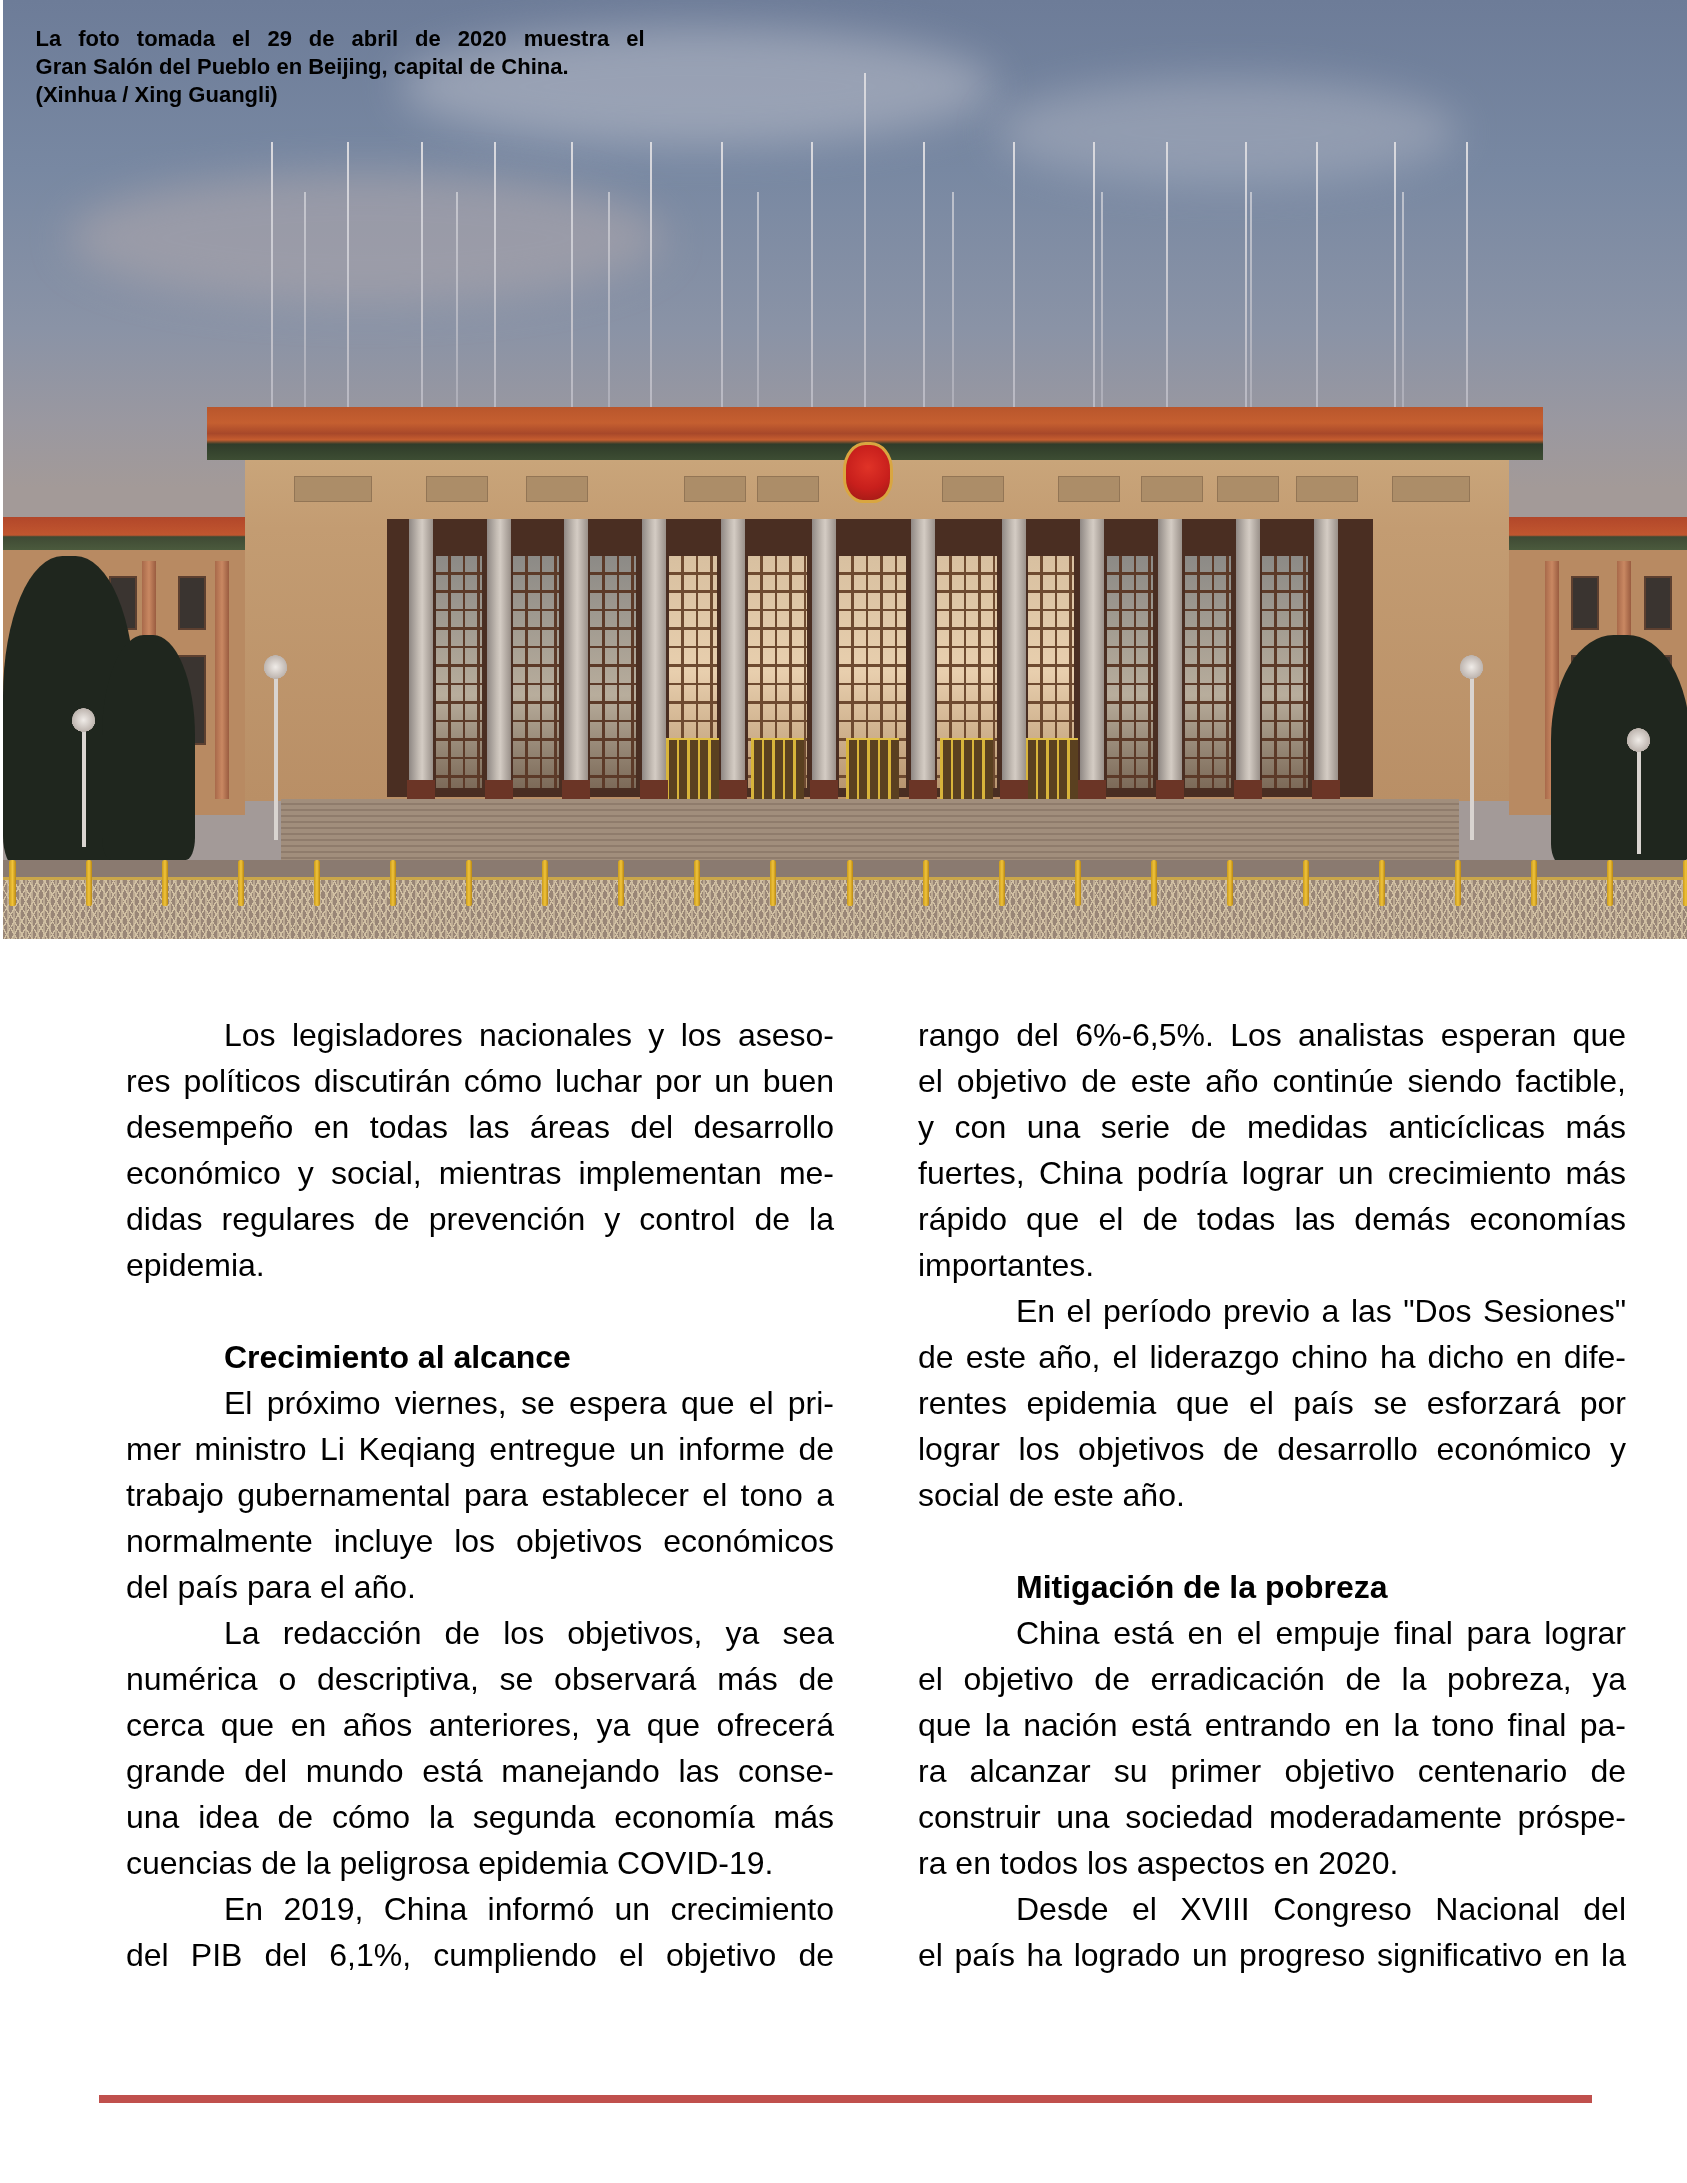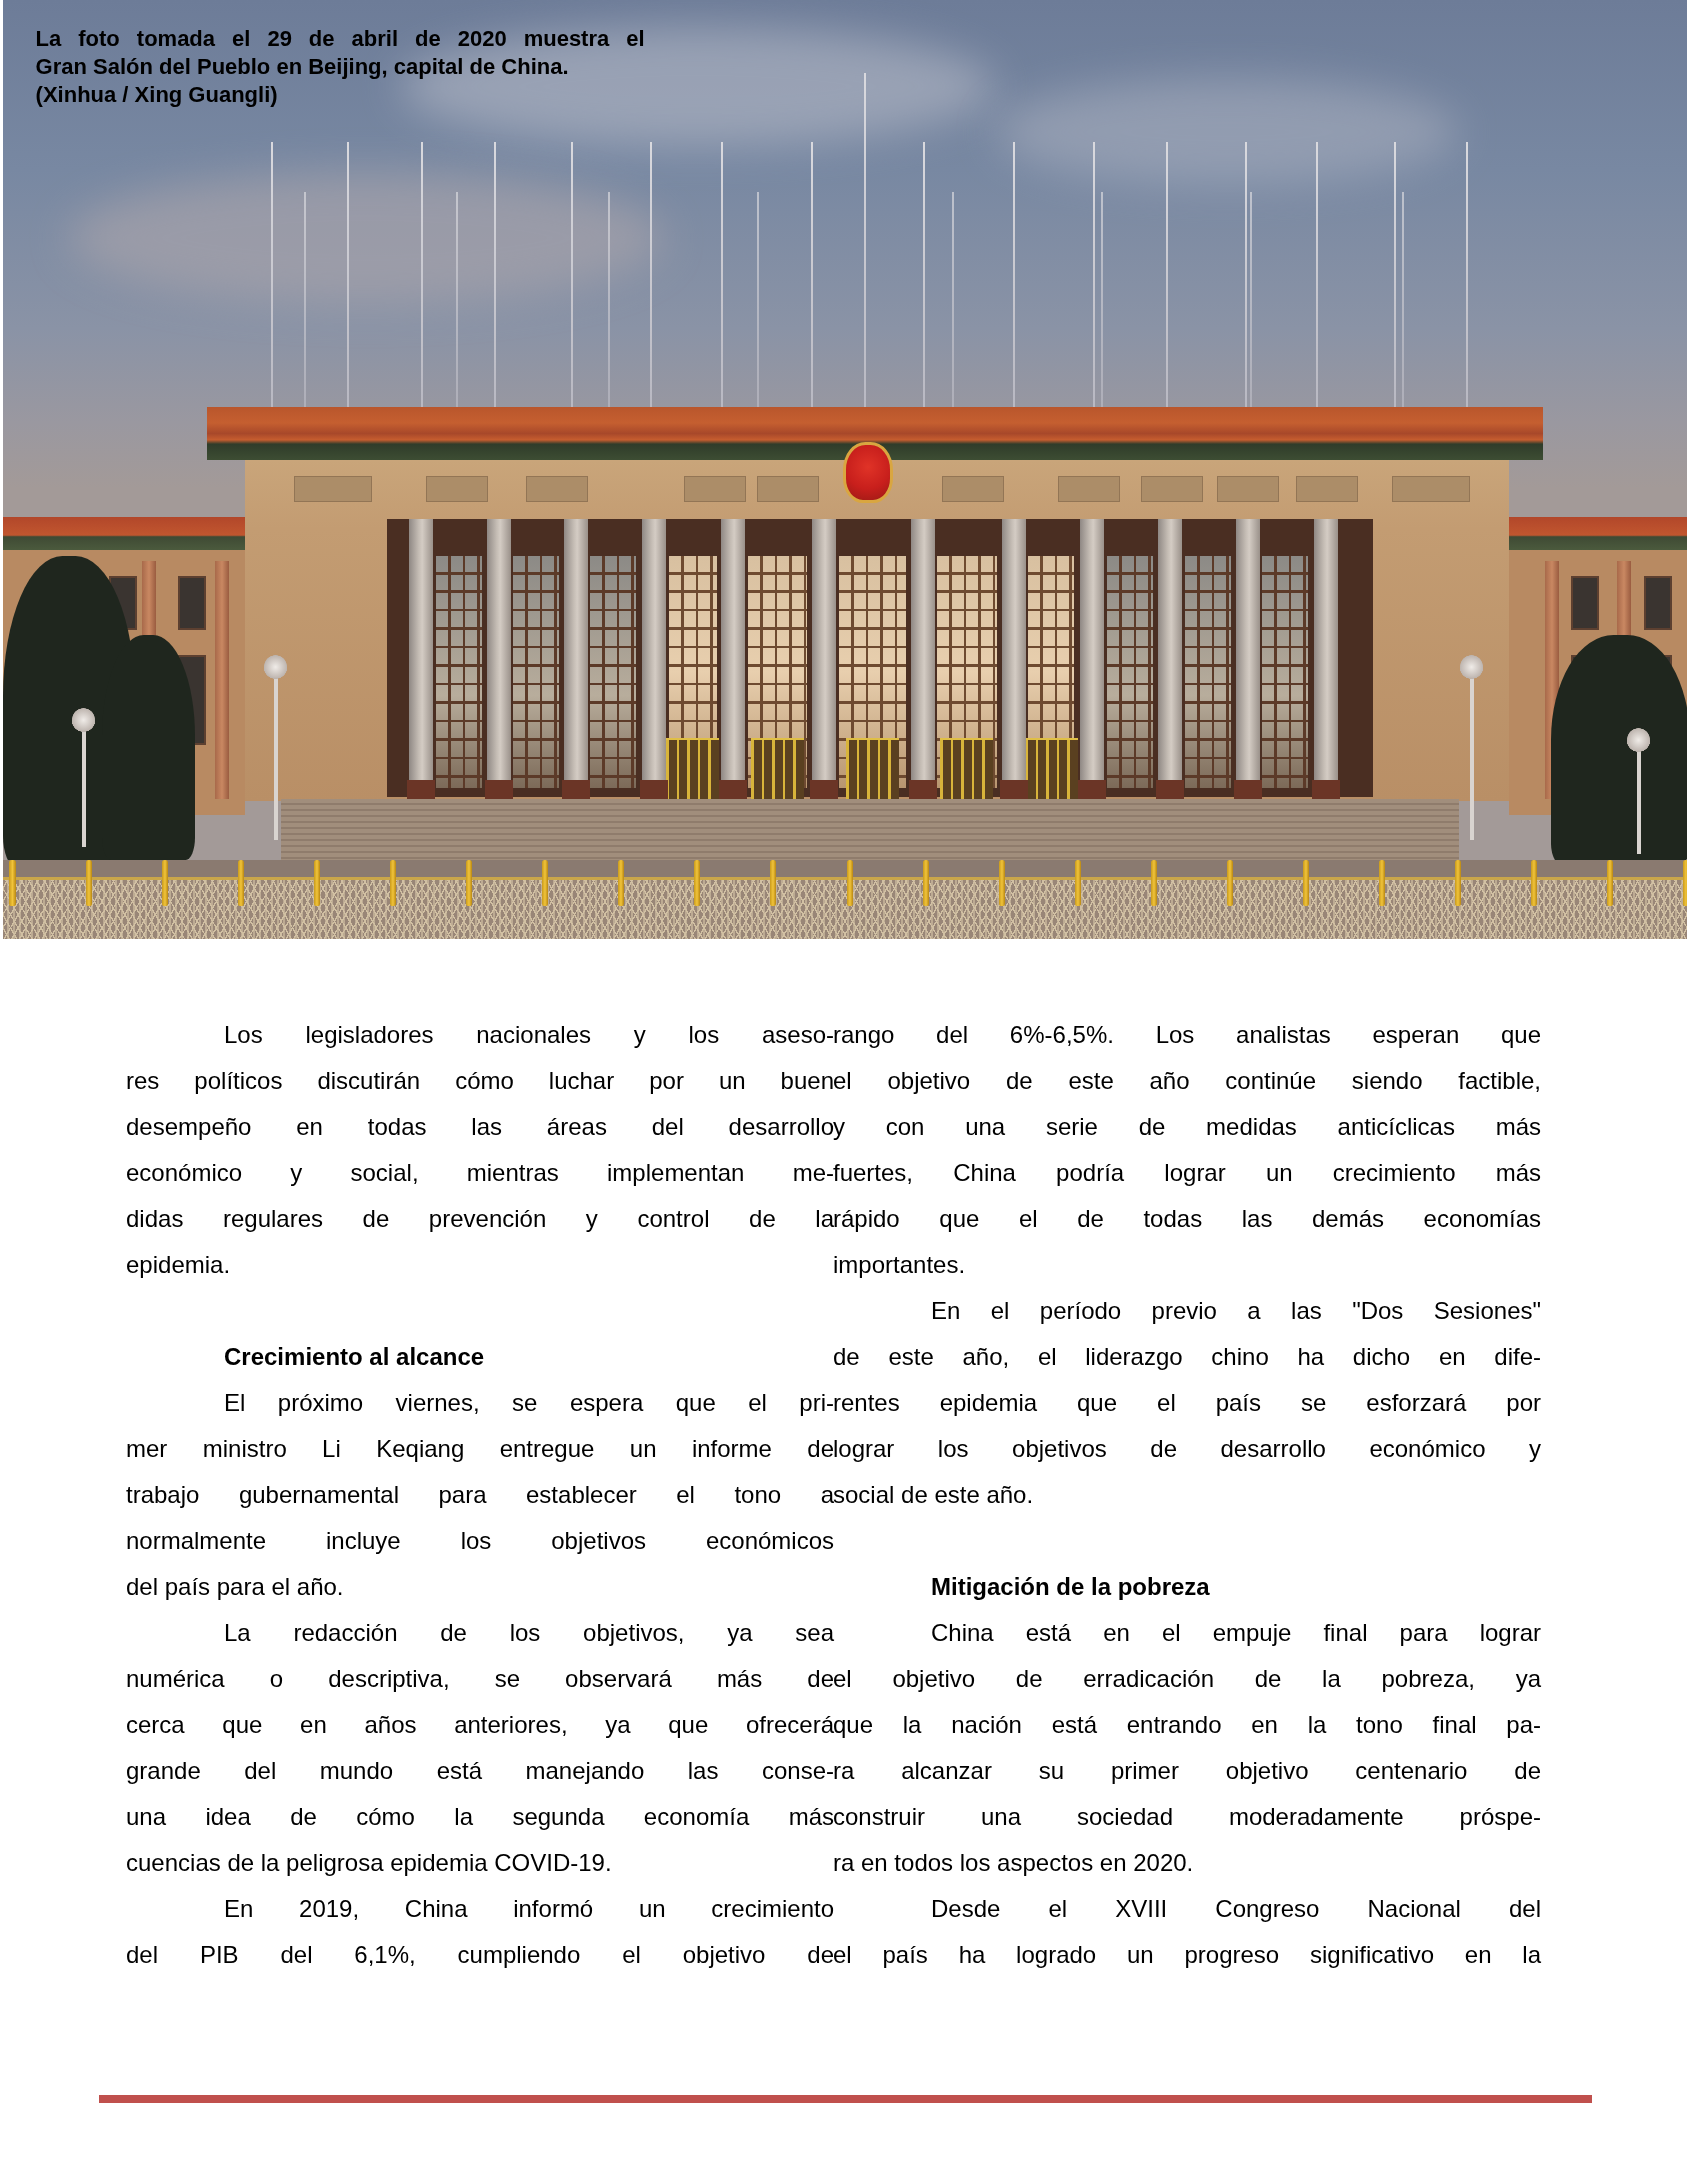--- a/index.html
+++ b/index.html
@@ -59,22 +59,22 @@
 
   .caption { position: absolute; left: 33px; top: 25px; width: 609px; margin: 0;
              font-family: "Liberation Sans", sans-serif; font-weight: bold; font-size: 22px; line-height: 28px;
              color: #000; }
   .caption .cl { display: block; text-align: justify; text-align-last: justify; white-space: nowrap; }
   .caption .cl.last { text-align-last: left; }
 
   
   .col { position: absolute; top: 1012px; width: 708px; }
   .col-left { left: 126px; }
-  .col-right { left: 833px; }
-  .line { display: block; height: 46px; line-height: 46px; font-size: 24px; white-space: nowrap;
+  .col-right { left: 918px; }
+  .line { display: block; height: 46px; line-height: 46px; font-size: 32px; white-space: nowrap;
           text-align: justify; text-align-last: justify; }
   .line.end { text-align-last: left; }
   .line.indent { padding-left: 98px; }
   .line.heading { font-weight: bold; text-align-last: left; padding-left: 98px; }
   .line.blank { }
 
   .rule { position: absolute; left: 99px; top: 2095px; width: 1493px; height: 8px; background: #c0504d; }
 </style>
 </head>
 <body>

